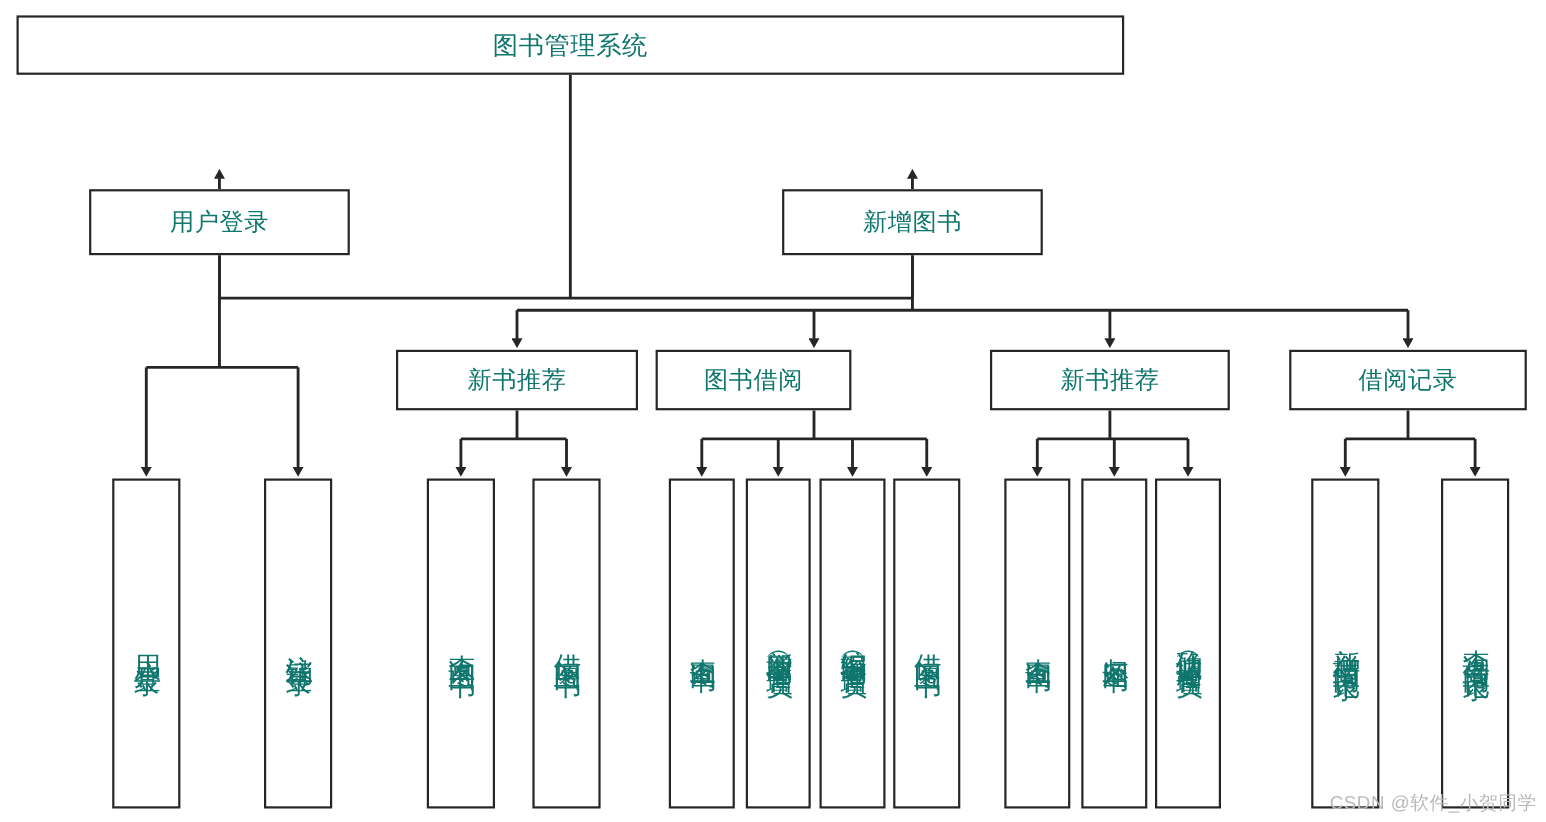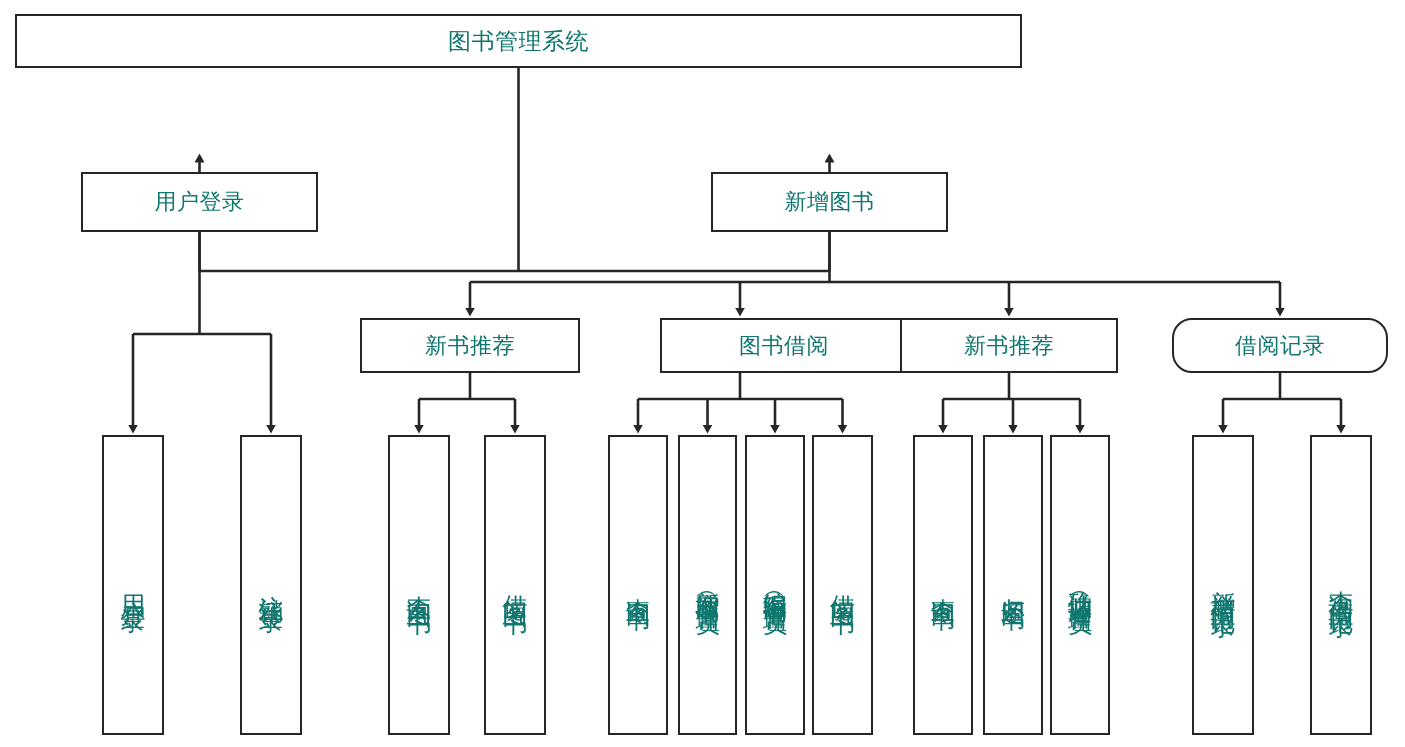--- a/index.html
+++ b/index.html
@@ -133,27 +133,27 @@
       </div>
       <div class="node horiz" style="left: 81px; top: 172px; width: 237px; height: 60px;">
         <span class="node-label">用户登录</span>
       </div>
       <div class="node horiz" style="left: 711px; top: 172px; width: 237px; height: 60px;">
         <span class="node-label">新增图书</span>
       </div>
       <div class="node horiz" style="left: 360px; top: 318px; width: 220px; height: 55px;">
         <span class="node-label">新书推荐</span>
       </div>
-      <div class="node horiz" style="left: 660px; top: 318px; width: 248px; height: 55px;">
+      <div class="node horiz" style="left: 596px; top: 318px; width: 178px; height: 55px;">
         <span class="node-label">图书借阅</span>
       </div>
       <div class="node horiz" style="left: 900px; top: 318px; width: 218px; height: 55px;">
         <span class="node-label">新书推荐</span>
       </div>
-      <div class="node horiz" style="left: 1172px; top: 318px; width: 216px; height: 55px; border-radius: 20px;">
+      <div class="node horiz" style="left: 1172px; top: 318px; width: 216px; height: 55px;">
         <span class="node-label">借阅记录</span>
       </div>
       <div class="node vert" style="left: 102px; top: 435px; width: 62px; height: 300px;">
         <span class="node-label">用户登录</span>
       </div>
       <div class="node vert" style="left: 240px; top: 435px; width: 62px; height: 300px;">
         <span class="node-label">注销登录</span>
       </div>
       <div class="node vert" style="left: 388px; top: 435px; width: 62px; height: 300px;">
         <span class="node-label">查询图书</span>
@@ -183,13 +183,14 @@
         <span class="node-label">确认归还（管理员）</span>
       </div>
       <div class="node vert" style="left: 1192px; top: 435px; width: 62px; height: 300px;">
         <span class="node-label">新增借阅记录</span>
       </div>
       <div class="node vert" style="left: 1310px; top: 435px; width: 62px; height: 300px;">
         <span class="node-label">查询借阅记录</span>
       </div>
     </div>
 
+  <div id="watermark">CSDN @软件_小贺同学</div>
 </div>
 
 </body></html>

